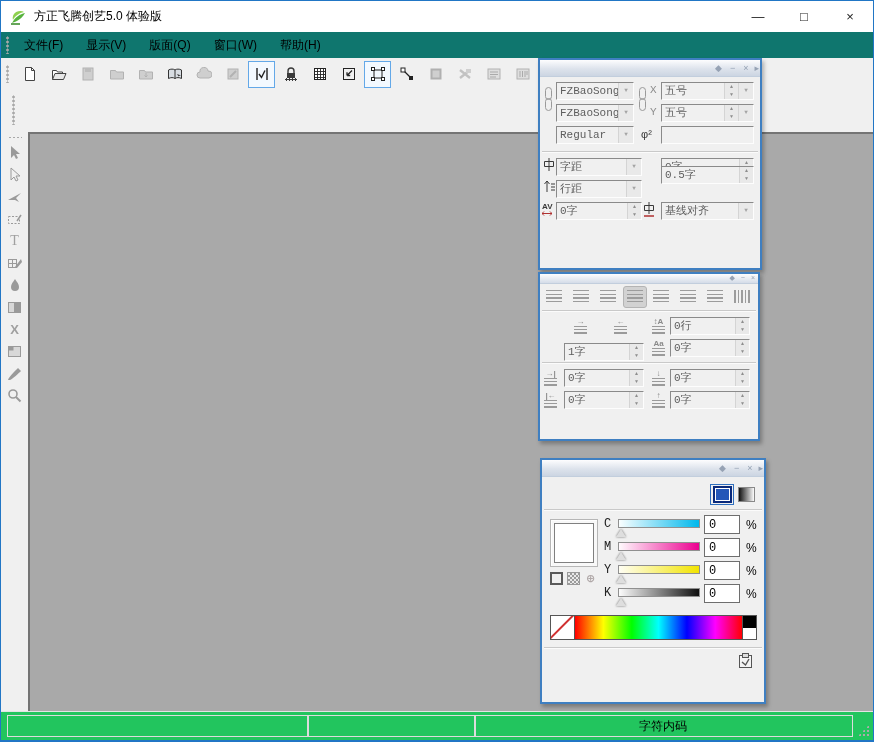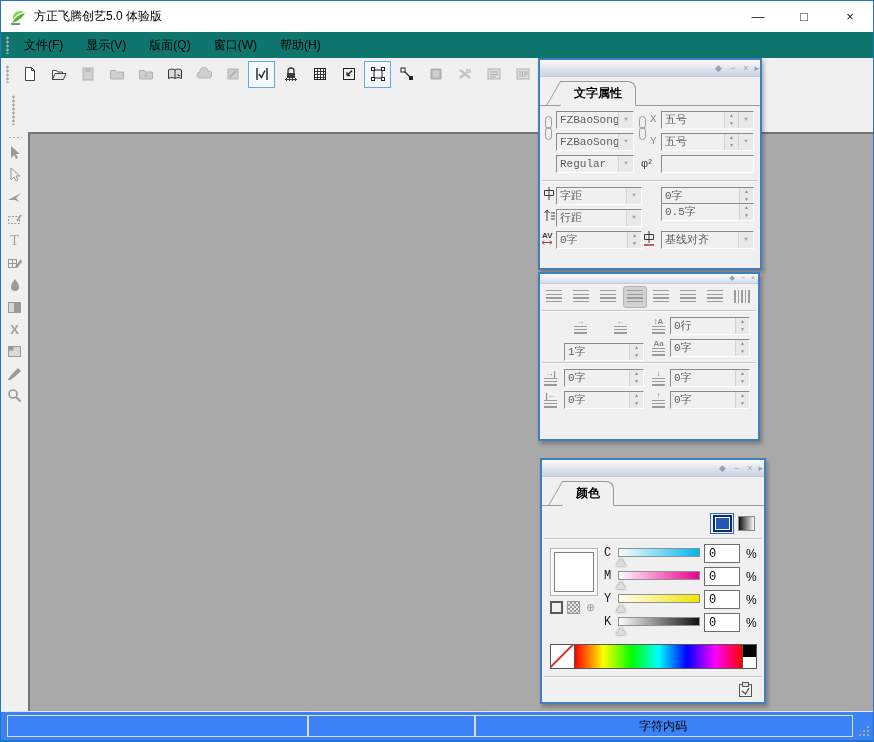--- a/index.html
+++ b/index.html
@@ -31,21 +31,21 @@
   .leftbar{position:absolute;left:1px;top:132px;width:27px;bottom:30px;background:#f0f0f0;z-index:2;}
   .griph{width:14px;height:3px;margin:4px auto 3px auto;
          background-image:radial-gradient(#a8a8a8 1px,transparent 1.3px);background-size:4px 3px;}
   .tool{width:24px;height:22px;margin:0 auto;display:flex;align-items:center;justify-content:center;color:#9a9a9a;}
   .glyphT{font-family:"Liberation Serif","DejaVu Serif",serif;font-size:14px;color:#a0a0a0;}
   .glyphX{font-weight:bold;font-size:13px;color:#a0a0a0;}
 
   .canvas{position:absolute;left:28px;top:132px;right:1px;bottom:30px;background:#a9a9a9;
           border-top:2px solid #747474;border-left:2px solid #747474;z-index:1;}
 
-  .statusbar{position:absolute;left:1px;right:1px;bottom:2px;height:28px;background:#3b82f6;z-index:3;border-top:1px solid #e4e4e4;}
+  .statusbar{position:absolute;left:1px;right:1px;bottom:2px;height:28px;background:#22c55e;z-index:3;border-top:1px solid #e4e4e4;}
   .ssec{position:absolute;top:3px;bottom:3px;border:1px solid #dcdcdc;}
   .smsg{position:absolute;left:473px;width:378px;top:0;bottom:0;display:flex;align-items:center;justify-content:center;}
   .sgrip{position:absolute;right:4px;bottom:4px;width:11px;height:11px;
          background-image:radial-gradient(#ababab 1.2px,transparent 1.4px);background-size:4px 4px;
          clip-path:polygon(100% 0,100% 100%,0 100%);}
 
   
   .palette{position:absolute;background:#f0f0f0;border:2px solid #3f7fc1;box-shadow:2px 3px 4px rgba(0,0,0,.28);z-index:10;}
   .ptitle{height:16px;background:linear-gradient(180deg,#fdfdfe,#dde3ec 55%,#ccd5e2);display:flex;align-items:center;justify-content:flex-end;border-bottom:1px solid #c2cedd;}
   .pbtn{font-size:9px;color:#96a2b4;margin:0 4px;line-height:9px;}
@@ -345,23 +345,20 @@
   <span class="sgrip"></span>
 </div>
 
 <div class="palette" style="left:538px;top:58px;width:220px;height:208px;">
   <div class="ptitle">
     <span class="pbtn">◆</span>
     <span class="pbtn">−</span>
     <span class="pbtn">×</span>
     <span class="pbtn exp">▸</span>
   </div>
-  <div class="tabrow">
-    <span class="ptab"><span class="tlabel">文字属性</span></span>
-  </div>
   <div class="pbody" style="height:158px;">
     <svg style="position:absolute;left:3px;top:9px;" width="11" height="26" viewBox="0 0 11 26">
       <rect x="2.5" y="1.5" width="6" height="12" rx="3" fill="none" stroke="#9a9a9a"></rect>
         <rect x="2.5" y="12.5" width="6" height="12" rx="3" fill="none" stroke="#9a9a9a"></rect>
       </svg>
     <svg style="position:absolute;left:97px;top:9px;" width="11" height="26" viewBox="0 0 11 26">
       <rect x="2.5" y="1.5" width="6" height="12" rx="3" fill="none" stroke="#9a9a9a"></rect>
         <rect x="2.5" y="12.5" width="6" height="12" rx="3" fill="none" stroke="#9a9a9a"></rect>
       </svg>
 
@@ -438,21 +435,21 @@
     <svg style="position:absolute;left:3px;top:102px;" width="12" height="15" viewBox="0 0 12 15">
       <path d="M4 2l-2.5 3M4 2l2.5 3M4 2v11" stroke="#3a3a3a" fill="none"></path>
         <path d="M8 5h4M8 8h4M8 11h4" stroke="#3a3a3a"></path>
       </svg>
     <div class="r" style="left:16px;top:102px;width:86px;">
       <div class="combo" style="width:86px;">
         <span class="val">行距</span>
         <span class="dd"></span>
       </div>
     </div>
-    <div class="r" style="left:121px;top:96px;width:93px;text-align:center;">
+    <div class="r" style="left:121px;top:88px;width:93px;text-align:center;">
       <div class="sfield" style="width:93px;">
         <span class="val">0.5字</span>
         <span class="spin">
             <i class="up"></i>
             <i class="dn"></i>
           </span>
       </div>
     </div>
 
     <span class="parico" style="position:absolute;left:2px;top:126px;color:#3a3a3a;">AV<svg width="10" height="5" viewBox="0 0 10 5">
@@ -594,23 +591,20 @@
   </div>
 </div>
 
 <div class="palette" style="left:540px;top:458px;width:222px;height:242px;">
   <div class="ptitle">
     <span class="pbtn">◆</span>
     <span class="pbtn">−</span>
     <span class="pbtn">×</span>
     <span class="pbtn exp">▸</span>
   </div>
-  <div class="tabrow">
-    <span class="ptab"><span class="tlabel">颜色</span></span>
-  </div>
   <div class="pbody" style="height:192px;">
     <div class="r" style="right:6px;top:8px;">
       <span class="fillbtn sel">
           <span class="solidsw"></span>
         </span>
       <span class="fillbtn">
           <span class="gradsw"></span>
         </span>
     </div>
     <div class="hr" style="top:32px;"></div>

